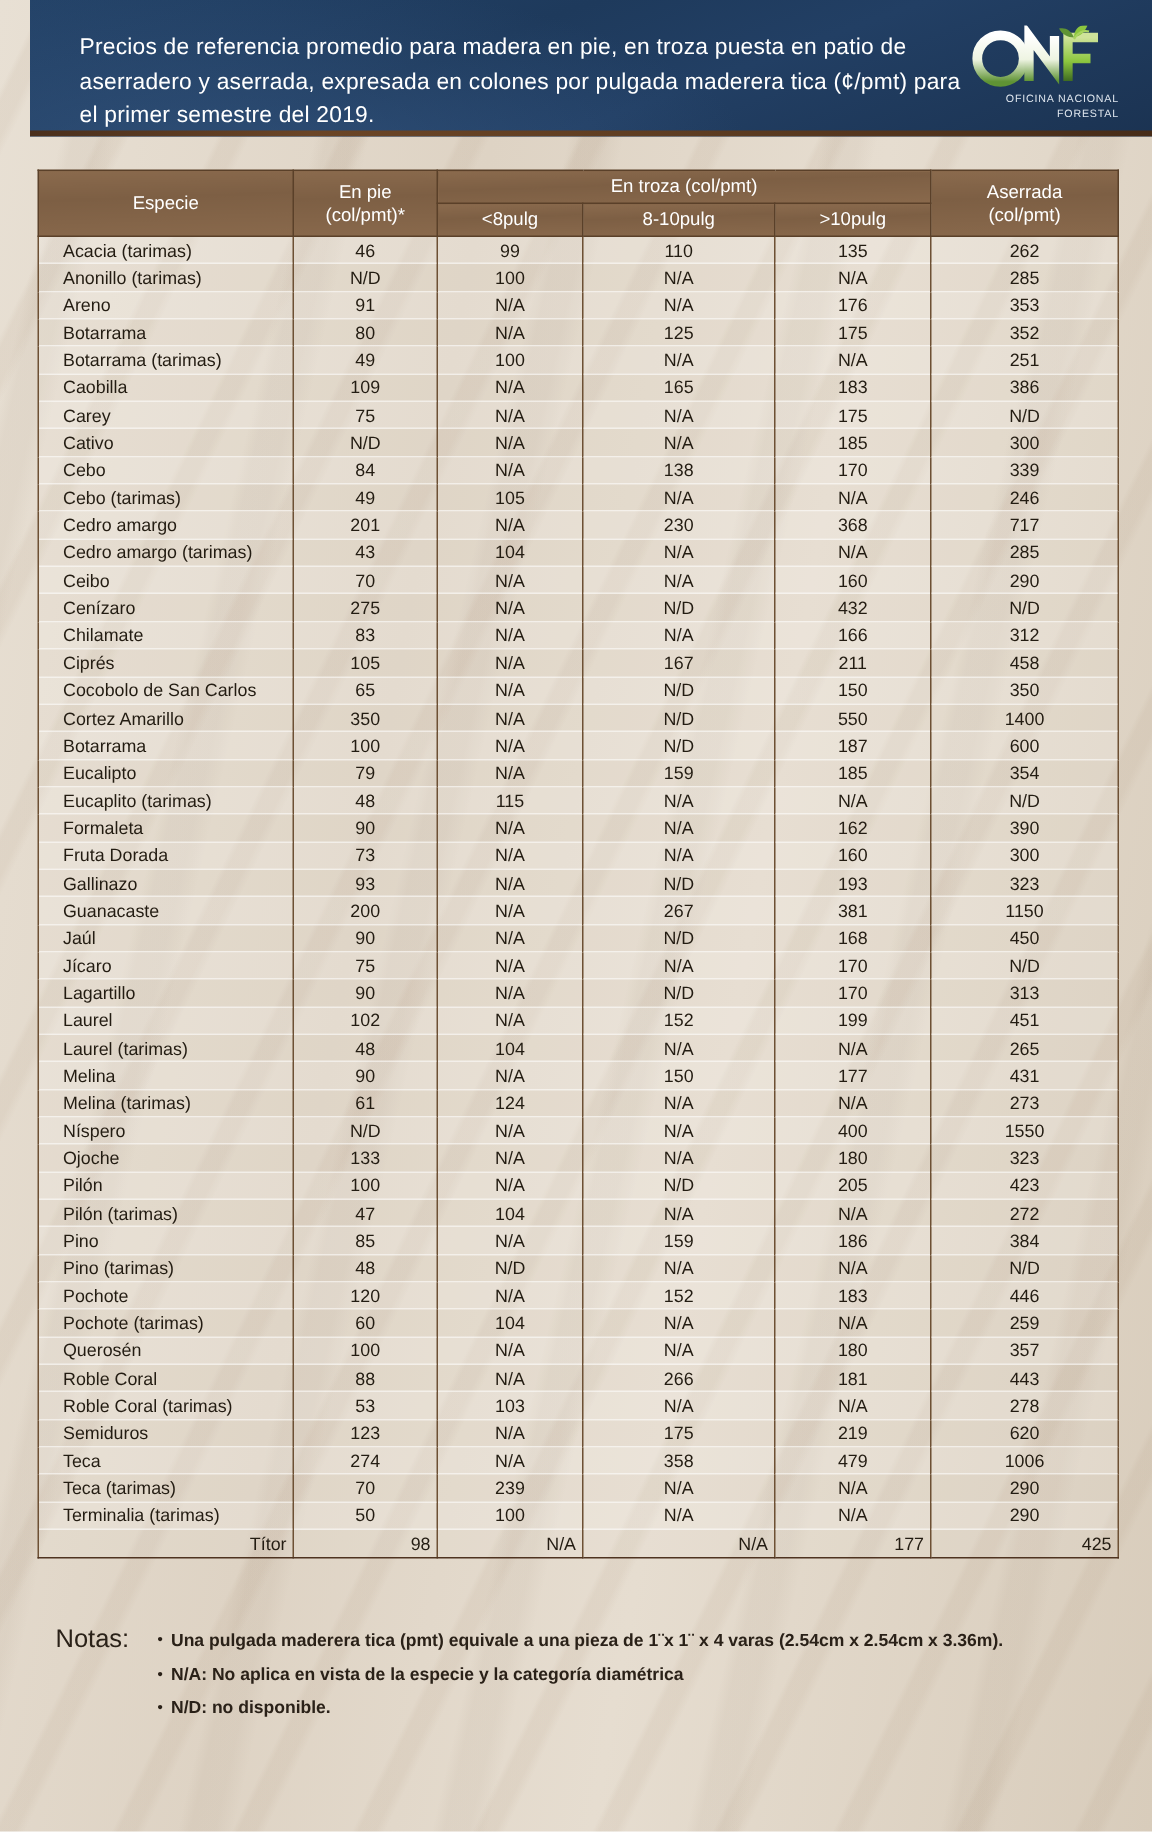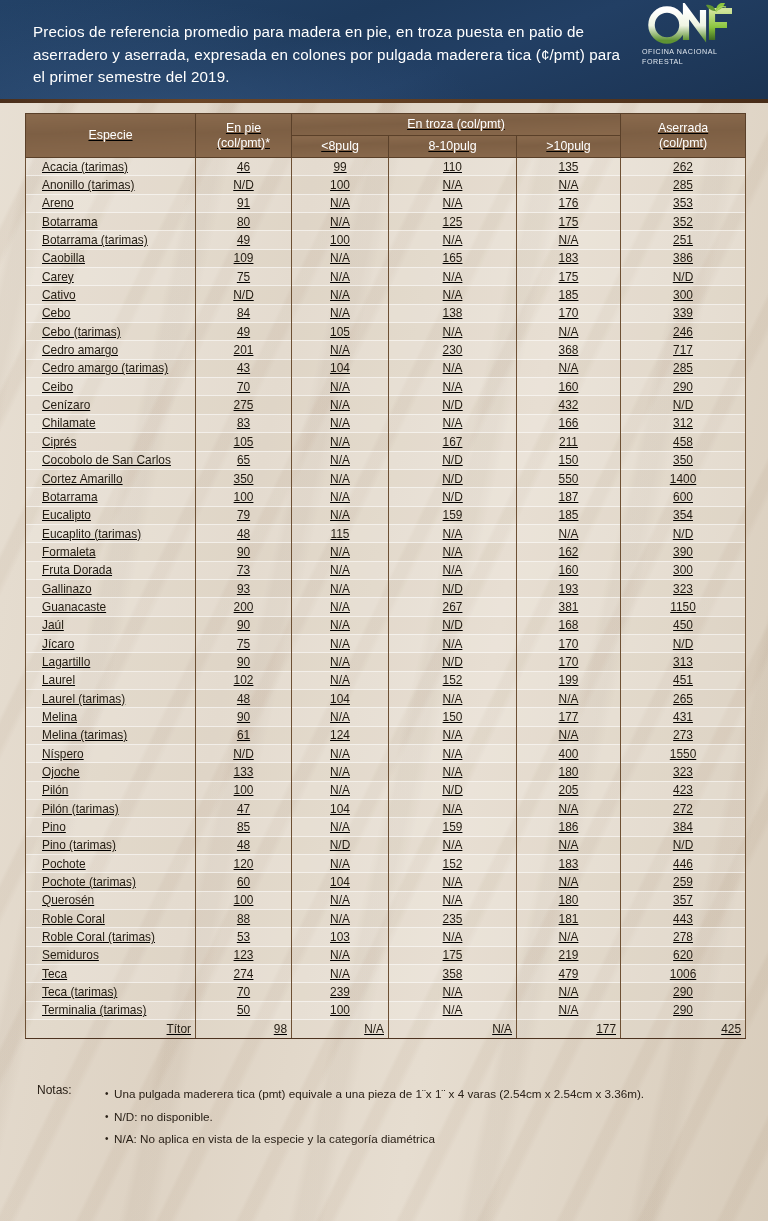--- a/index.html
+++ b/index.html
@@ -25,44 +25,45 @@
         rgba(120,95,70,0.055) 68px,
         rgba(120,95,70,0.055) 84px,
         rgba(120,95,70,0.00) 96px,
         rgba(120,95,70,0.00) 165px),
       linear-gradient(100deg, #e8e0d4 0%, #ded3c4 35%, #e6ddd0 62%, #d8ccbb 100%);
   }
 
   
   .header {
     position: relative;
-    height: 103px;
+    height: 91px;
     background:
       radial-gradient(ellipse 520px 180px at 16% 120%, rgba(60,95,140,0.55) 0%, rgba(60,95,140,0) 70%),
       linear-gradient(160deg, #234267 0%, #1e3a5c 38%, #223f64 60%, #1b3352 100%);
     overflow: hidden;
+    margin-left: 20px;
   }
   .header::after{
     content:"";
     position:absolute; left:0; right:0; bottom:0; height:4px;
     background: linear-gradient(90deg,#4a2f1c,#6b4526 25%,#5d3c21 60%,#472c18);
   }
   .header-title {
     position: absolute;
     left: 33px; top: 21px; width: 600px;
     color: #ffffff;
     font-size: 15.2px;
     line-height: 22.6px;
     letter-spacing: 0.15px;
   }
   .logo {
     position: absolute;
-    right: 22px; top: 3px;
+    right: 22px; top: 17px;
     width: 104px; height: 72px;
-    text-align: left;
+    text-align: right;
   }
   .logo-mark { position: relative; height: 44px; }
   .logo-mark svg { display:block; margin: 0 auto; }
   .logo-sub {
     color: #dfe6ee;
     font-size: 7.1px;
     letter-spacing: 0.55px;
     line-height: 9.4px;
     margin-top: 1px;
   }
@@ -72,21 +73,20 @@
     position: absolute;
     left: 25px; top: 113px;
     width: 720px;
   }
   table.pricing {
     width: 100%;
     border-collapse: collapse;
     table-layout: fixed;
     border: 1.5px solid #4e3venue;
     border: 1.5px solid #4e3320;
-    text-decoration: underline;
   }
   table.pricing thead th {
     background: linear-gradient(178deg,#8a6a4d 0%, #7d5f44 40%, #89694c 100%);
     color: #ffffff;
     font-weight: normal;
     font-size: 12.4px;
     line-height: 15px;
     text-align: center;
     border: 1px solid #5a4029;
     padding: 3px 2px;
@@ -127,33 +127,34 @@
   
   .notes {
     position: absolute;
     left: 37px; top: 1083px;
     width: 700px;
     color: #2a2118;
   }
   .notes-label {
     position: absolute;
     left: 0; top: 0;
-    font-size: 12px;
+    font-size: 17px;
   }
   .notes-list {
     margin: 0; padding: 0;
     list-style: none;
     margin-left: 68px;
   }
   .notes-list li {
     font-size: 11.7px;
     line-height: 22.5px;
     position: relative;
     padding-left: 9px;
     white-space: nowrap;
+    font-weight: bold;
   }
   .notes-list li::before {
     content: "\2022";
     position: absolute; left: 0; top: 0;
     font-size: 10px;
   }
   sup { font-size: 7.6px; vertical-align: super; }
 </style>
 </head>
 <body>
@@ -548,21 +549,21 @@
           <td>100</td>
           <td>N/A</td>
           <td>N/A</td>
           <td>180</td>
           <td>357</td>
         </tr>
         <tr>
           <td class="sp">Roble Coral</td>
           <td>88</td>
           <td>N/A</td>
-          <td>235</td>
+          <td>266</td>
           <td>181</td>
           <td>443</td>
         </tr>
         <tr>
           <td class="sp">Roble Coral (tarimas)</td>
           <td>53</td>
           <td>103</td>
           <td>N/A</td>
           <td>N/A</td>
           <td>278</td>
@@ -608,16 +609,16 @@
           <td>425</td>
         </tr>
       </tbody>
   </table>
 </div>
 
 <div class="notes">
   <div class="notes-label">Notas:</div>
   <ul class="notes-list" id="notes-list">
       <li>Una pulgada maderera tica (pmt) equivale a una pieza de 1¨x 1¨ x 4 varas (2.54cm x 2.54cm x 3.36m).</li>
+      <li>N/A: No aplica en vista de la especie y la categoría diamétrica</li>
       <li>N/D: no disponible.</li>
-      <li>N/A: No aplica en vista de la especie y la categoría diamétrica</li>
     </ul>
 </div>
 
 </body></html>

